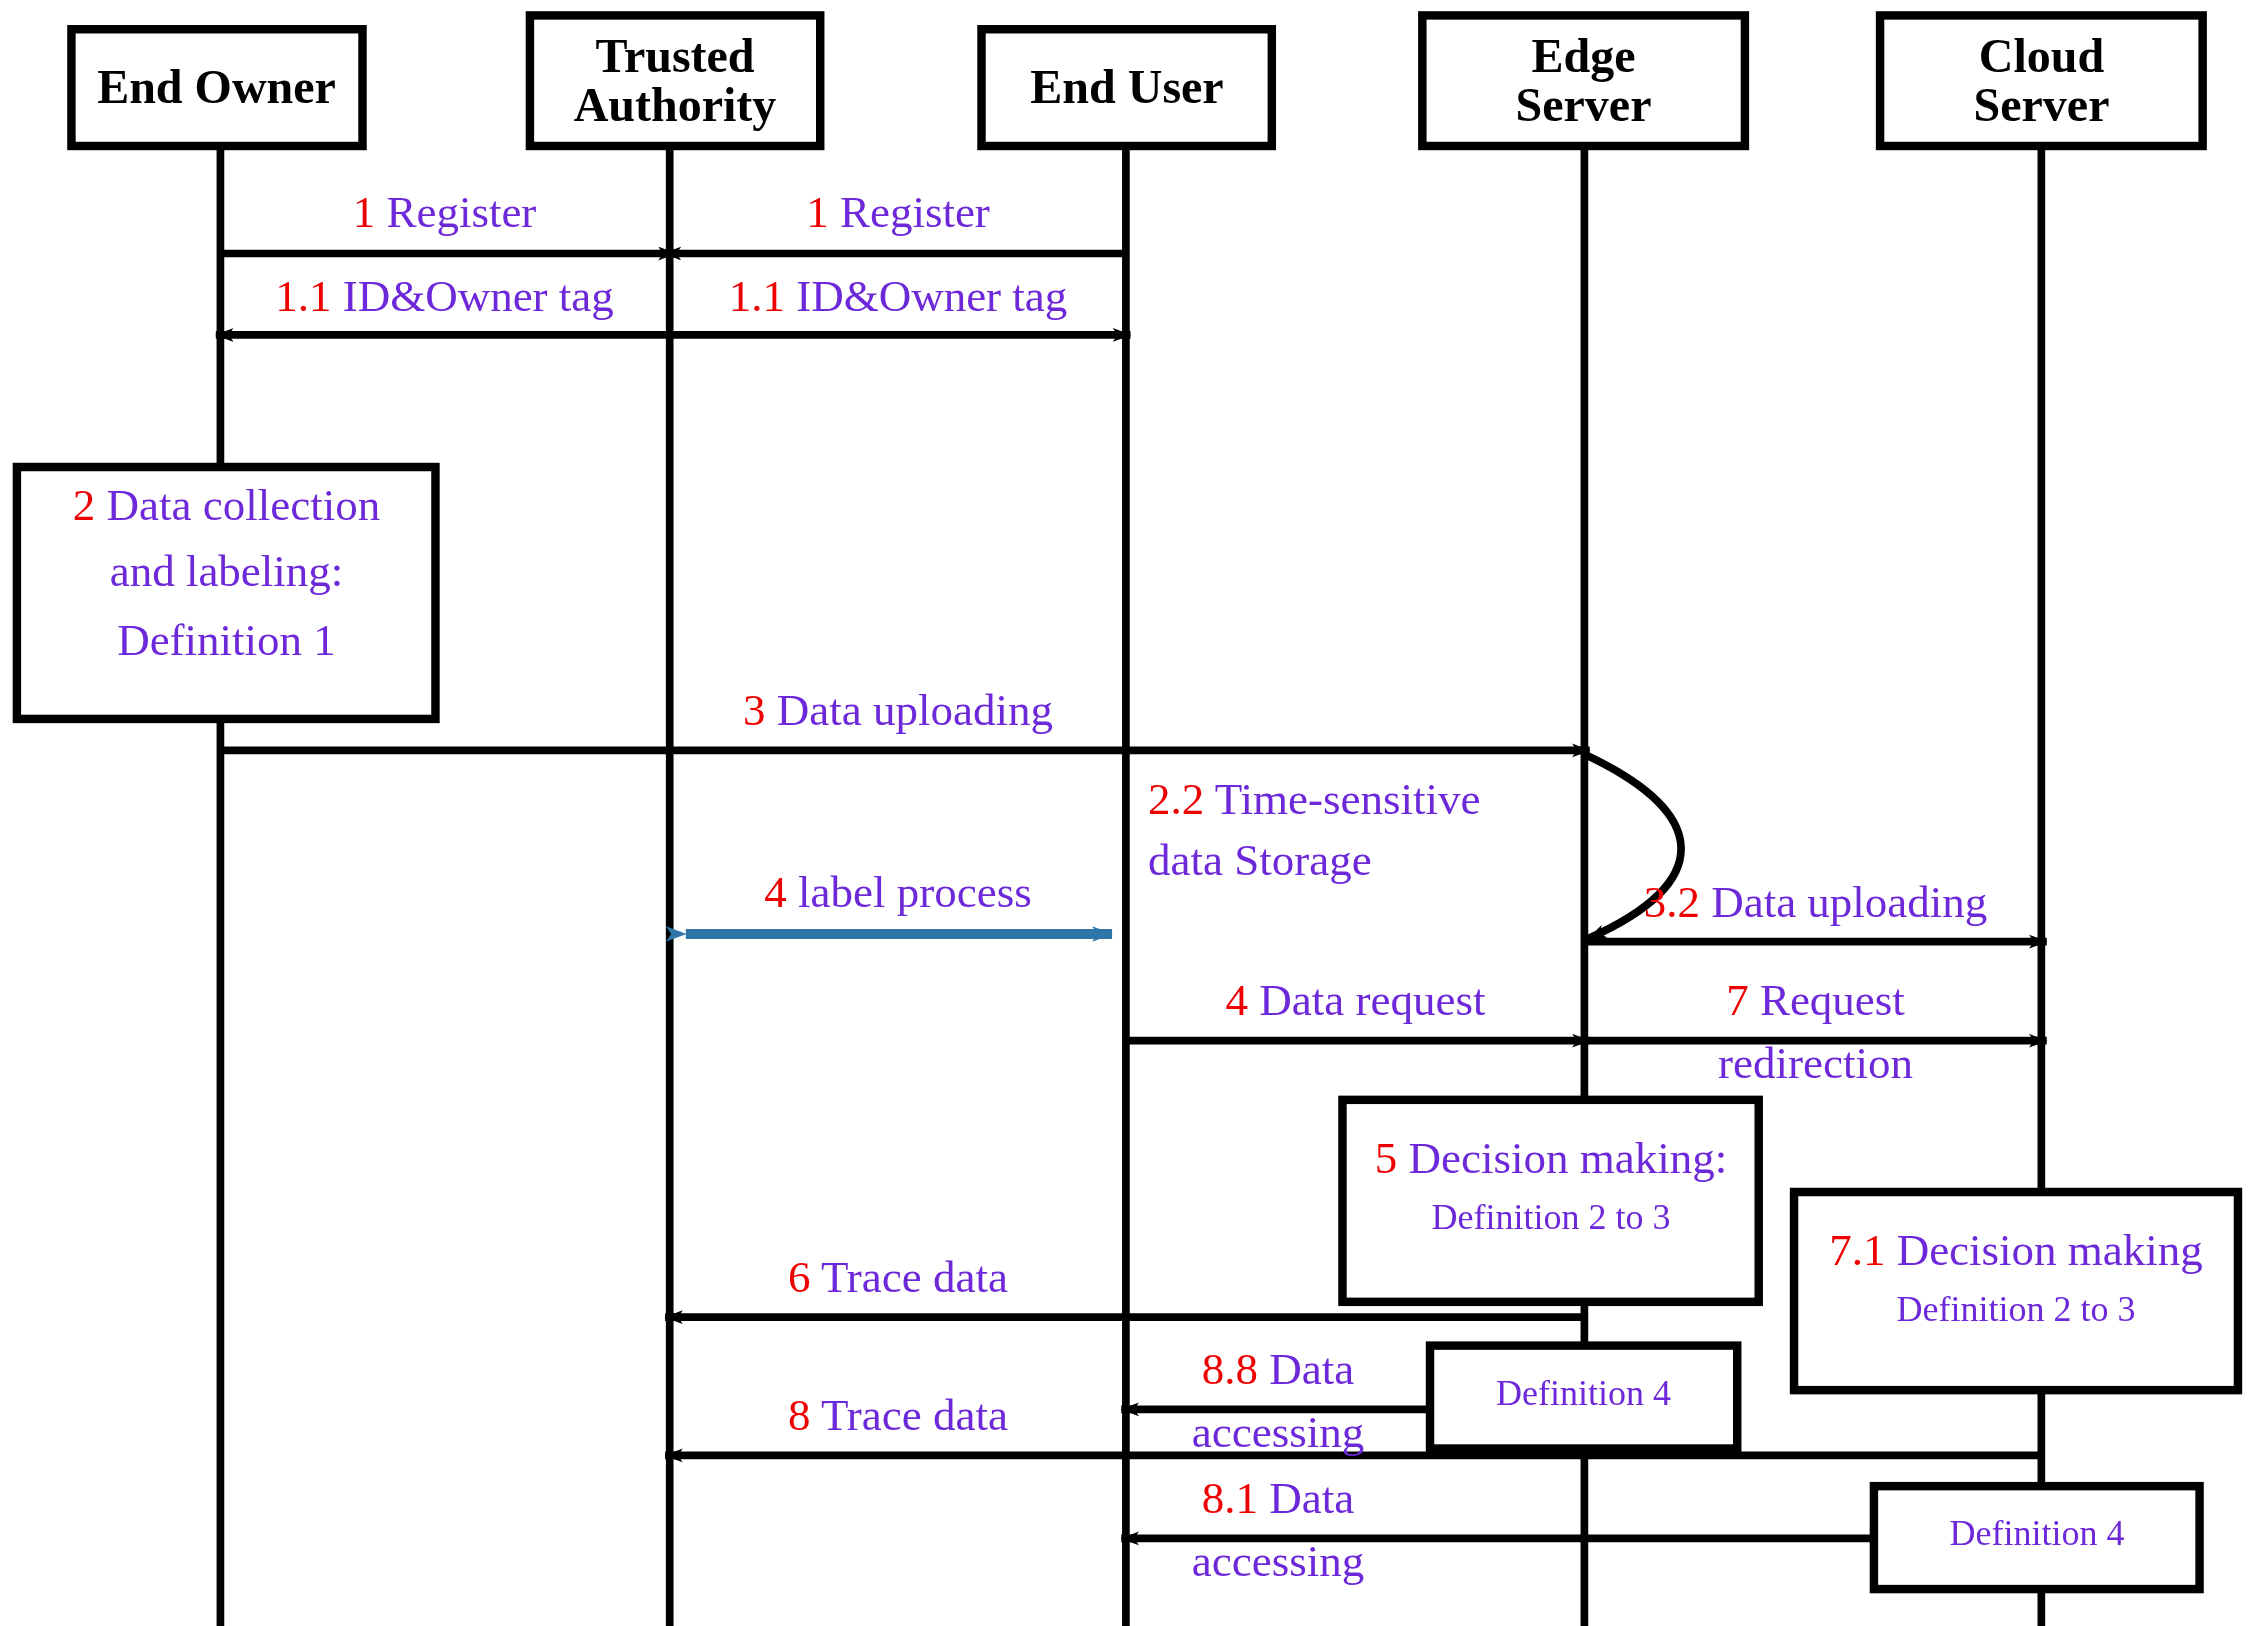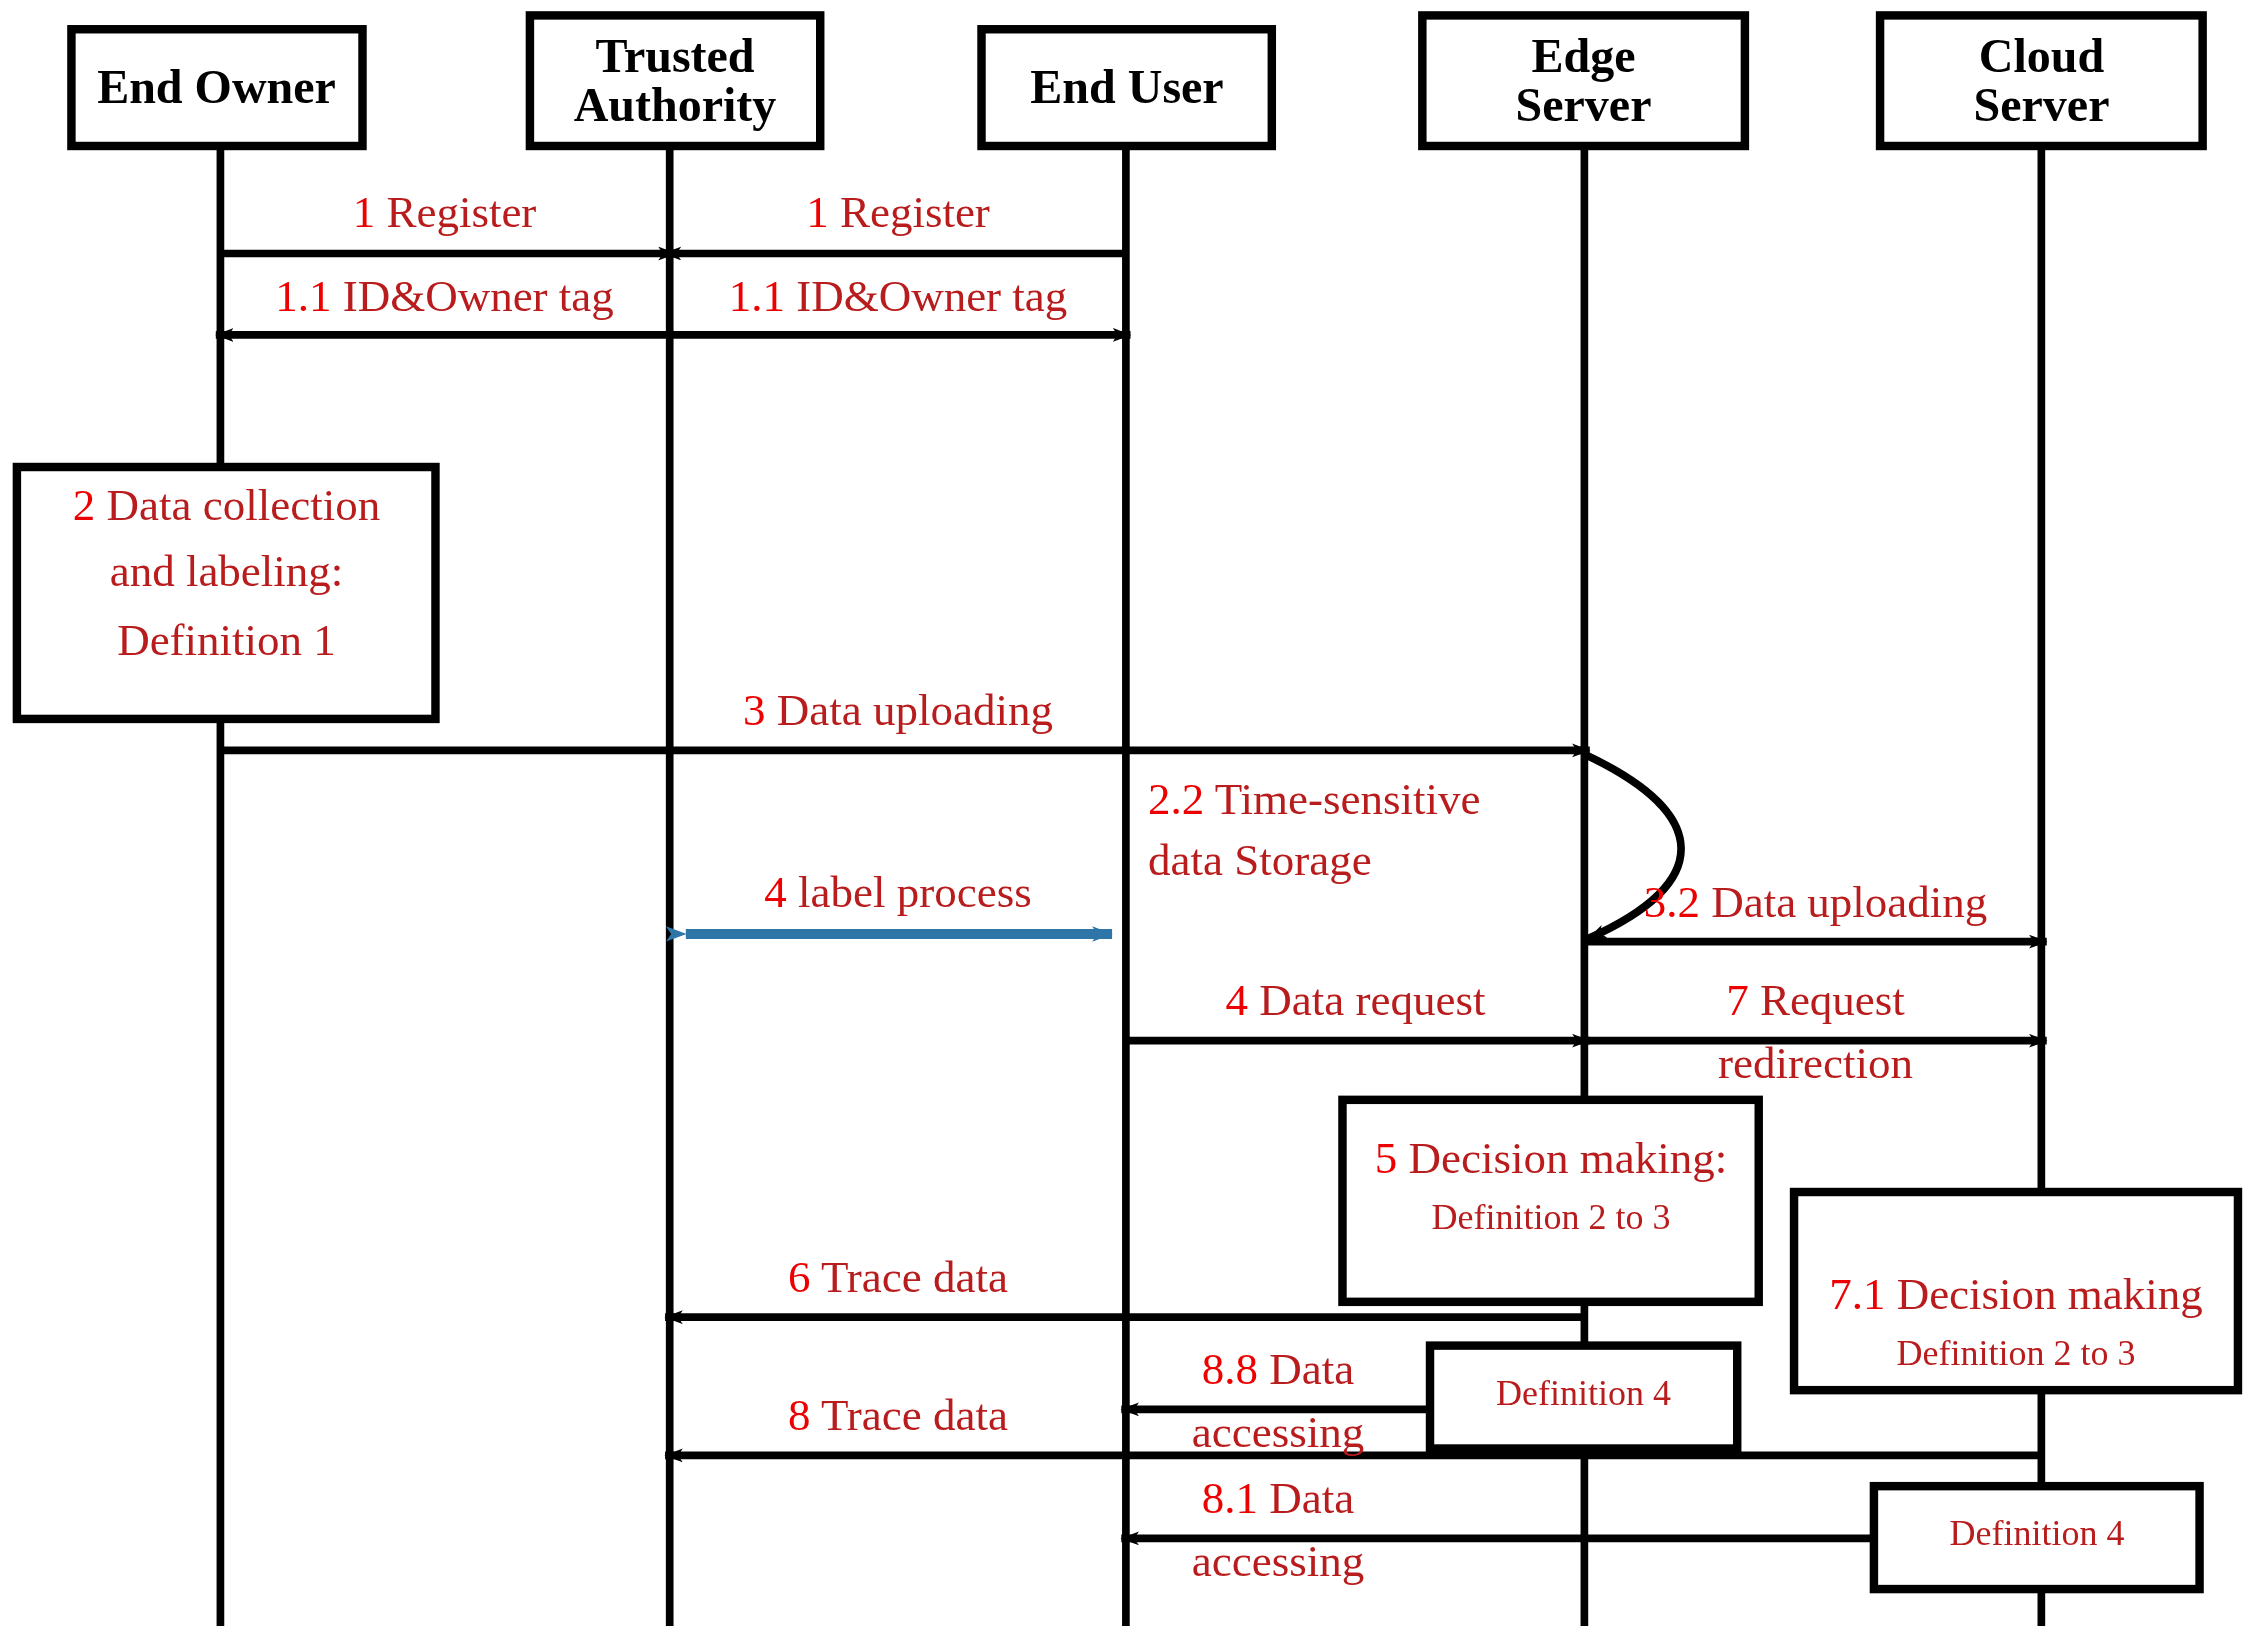--- a/index.html
+++ b/index.html
@@ -3,21 +3,21 @@
 <meta charset="utf-8">
 <style>
   html,body{margin:0;padding:0;background:#ffffff;}
   #stage{position:relative;width:2261px;height:1626px;background:#fff;
          font-family:"Liberation Serif","DejaVu Serif",serif;overflow:hidden;}
   #stage svg{position:absolute;top:0;left:0;width:2261px;height:1626px;}
 
   .lbl{position:absolute;white-space:nowrap;line-height:1.05;
        font-family:"Liberation Serif","DejaVu Serif",serif;}
   .num{color:#ee0000;}
-  .txt{color:#b91c1c;}
+  .txt{color:#6d28d9;}
   .hdr{position:absolute;display:flex;align-items:center;justify-content:center;
        text-align:center;font-weight:bold;color:#000;line-height:1.02;
        font-family:"Liberation Serif","DejaVu Serif",serif;}
   .ctr{text-align:center;}
 </style>
 </head>
 <body>
 
 <div id="stage">
 
@@ -218,21 +218,21 @@
   <div class="lbl" style="left:1343px;top:1135px;width:416px;text-align:center;">
     <div style="font-size:45px;">
       <span class="num">5 </span>
       <span class="txt">Decision making:</span>
     </div>
     <div style="margin-top:17px;font-size:36px;">
       <span class="txt">Definition 2 to 3</span>
     </div>
   </div>
 
-  <div class="lbl" style="left:1794px;top:1227px;width:444px;text-align:center;margin-top:44px;">
+  <div class="lbl" style="left:1794px;top:1227px;width:444px;text-align:center;">
     <div style="font-size:45px;">
       <span class="num">7.1 </span>
       <span class="txt">Decision making</span>
     </div>
     <div style="margin-top:17px;font-size:36px;">
       <span class="txt">Definition 2 to 3</span>
     </div>
   </div>
 
   <div class="lbl" style="left:1430px;top:1375px;width:307px;text-align:center;font-size:36px;">

